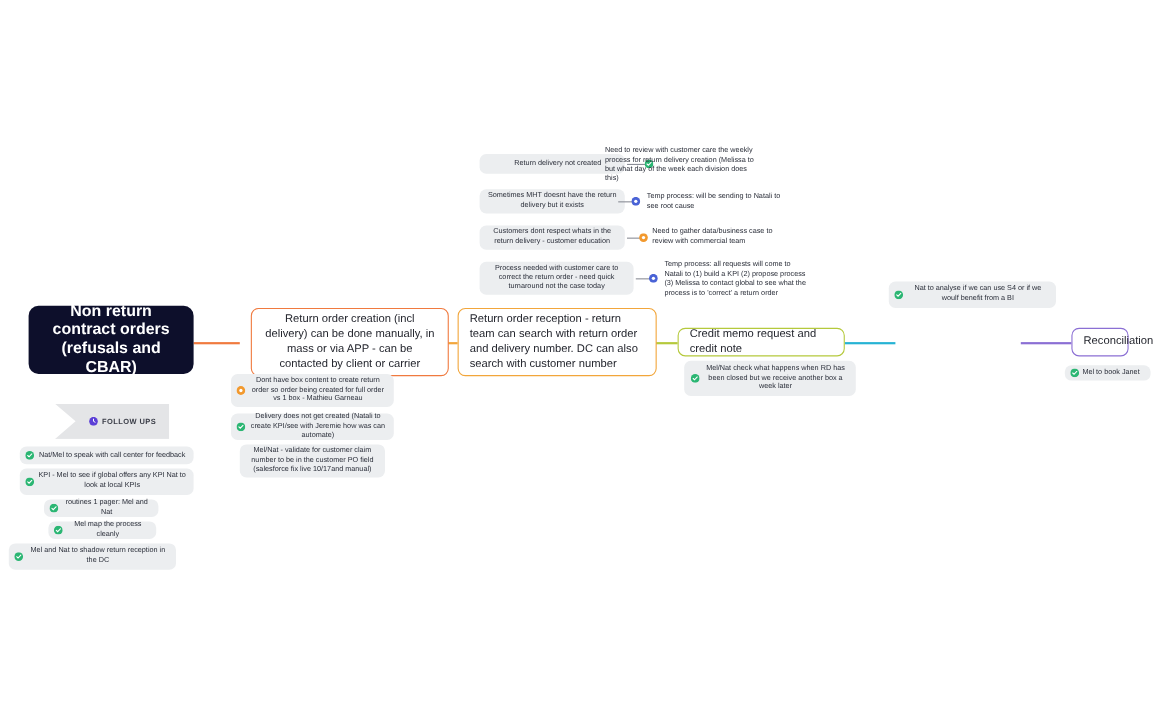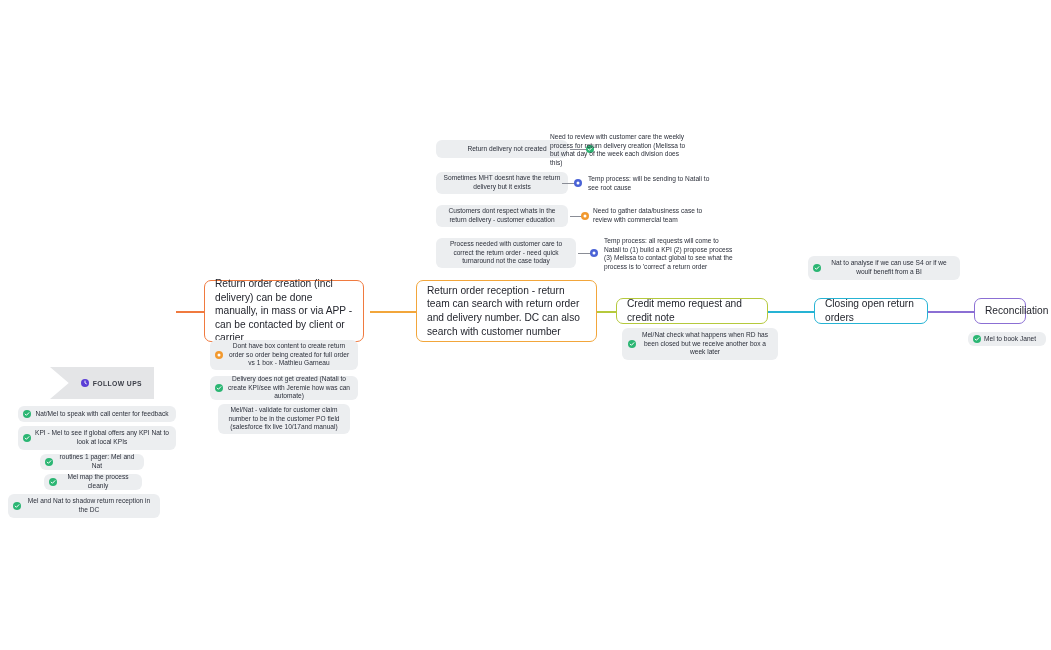--- a/index.html
+++ b/index.html
@@ -95,36 +95,36 @@
 <body>
 
 <div id="canvas">
 
   <div class="conn" style="left:176px; top:311px; width:42px; background:#f07a3f;"></div>
   <div class="conn" style="left:370px; top:311px; width:46px; background:#f2a63b;"></div>
   <div class="conn" style="left:570px; top:311px; width:46px; background:#b5c93c;"></div>
   <div class="conn" style="left:768px; top:311px; width:46px; background:#26b3d4;"></div>
   <div class="conn" style="left:928px; top:311px; width:46px; background:#8b6fd4;"></div>
 
-
-  <div class="proc-node" style="left:204px; top:280px; width:160px; height:62px; border-color:#f07a3f;">
+  <div class="root-node" style="left:26px; top:278px; width:150px; height:62px;">
+    <span>Non return contract orders (refusals and CBAR)</span>
+  </div>
+
+  <div class="proc-node" style="left:228px; top:280px; width:180px; height:62px; border-color:#f07a3f;text-align:center;">
     <span>Return order creation (incl delivery) can be done manually, in mass or via APP - can be contacted by client or carrier</span>
   </div>
 
   <div class="proc-node" style="left:416px; top:280px; width:181px; height:62px; border-color:#f2a63b;">
     <span>Return order reception - return team can search with return order and delivery number.  DC can also search with customer number</span>
   </div>
 
   <div class="proc-node" style="left:616px; top:298px; width:152px; height:26px; border-color:#b5c93c;">
     <span>Credit memo request and credit note</span>
   </div>
 
-  <div class="proc-node" style="left:814px; top:298px; width:114px; height:26px; border-color:#26b3d4;">
-    <span>Closing open return orders</span>
-  </div>
 
   <div class="proc-node" style="left:974px; top:298px; width:52px; height:26px; border-color:#8b6fd4;">
     <span>Reconciliation</span>
   </div>
 
   <div class="note has-icon" style="left:436px; top:140px; width:132px; height:18px;">
     <span class="note-text">Return delivery not created</span>
   </div>
   <div class="small-conn" style="left:570px; top:149px; width:17px;"></div>
   <span class="ico" style="left:586px; top:145px;">

